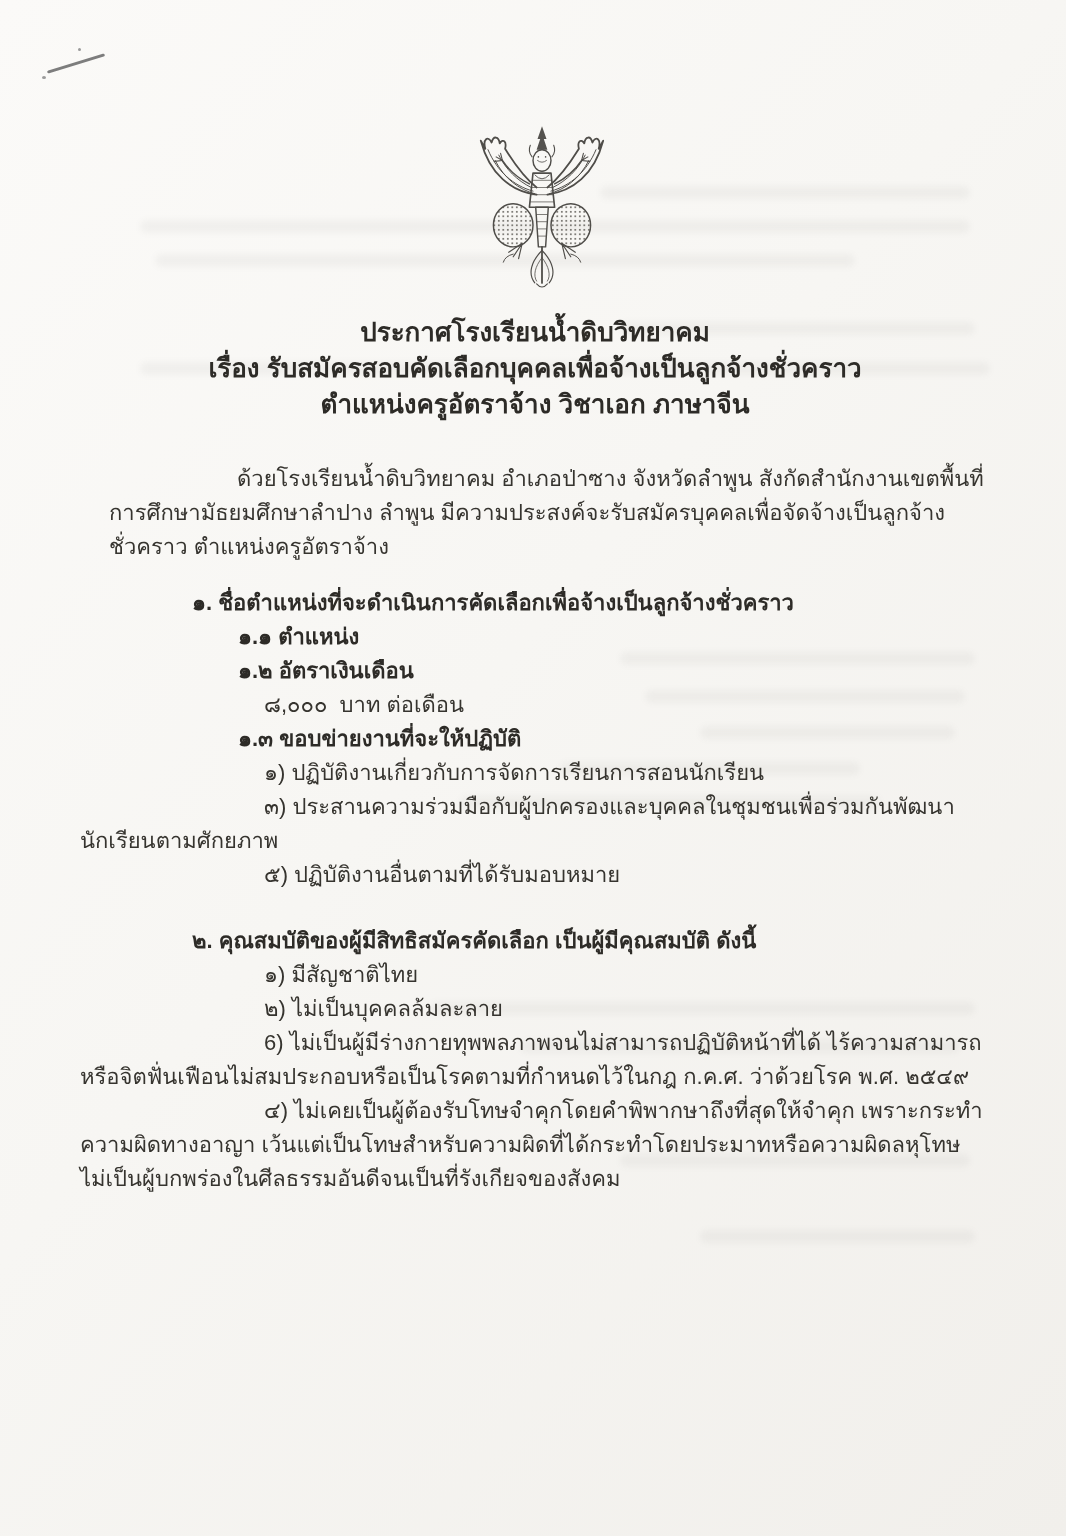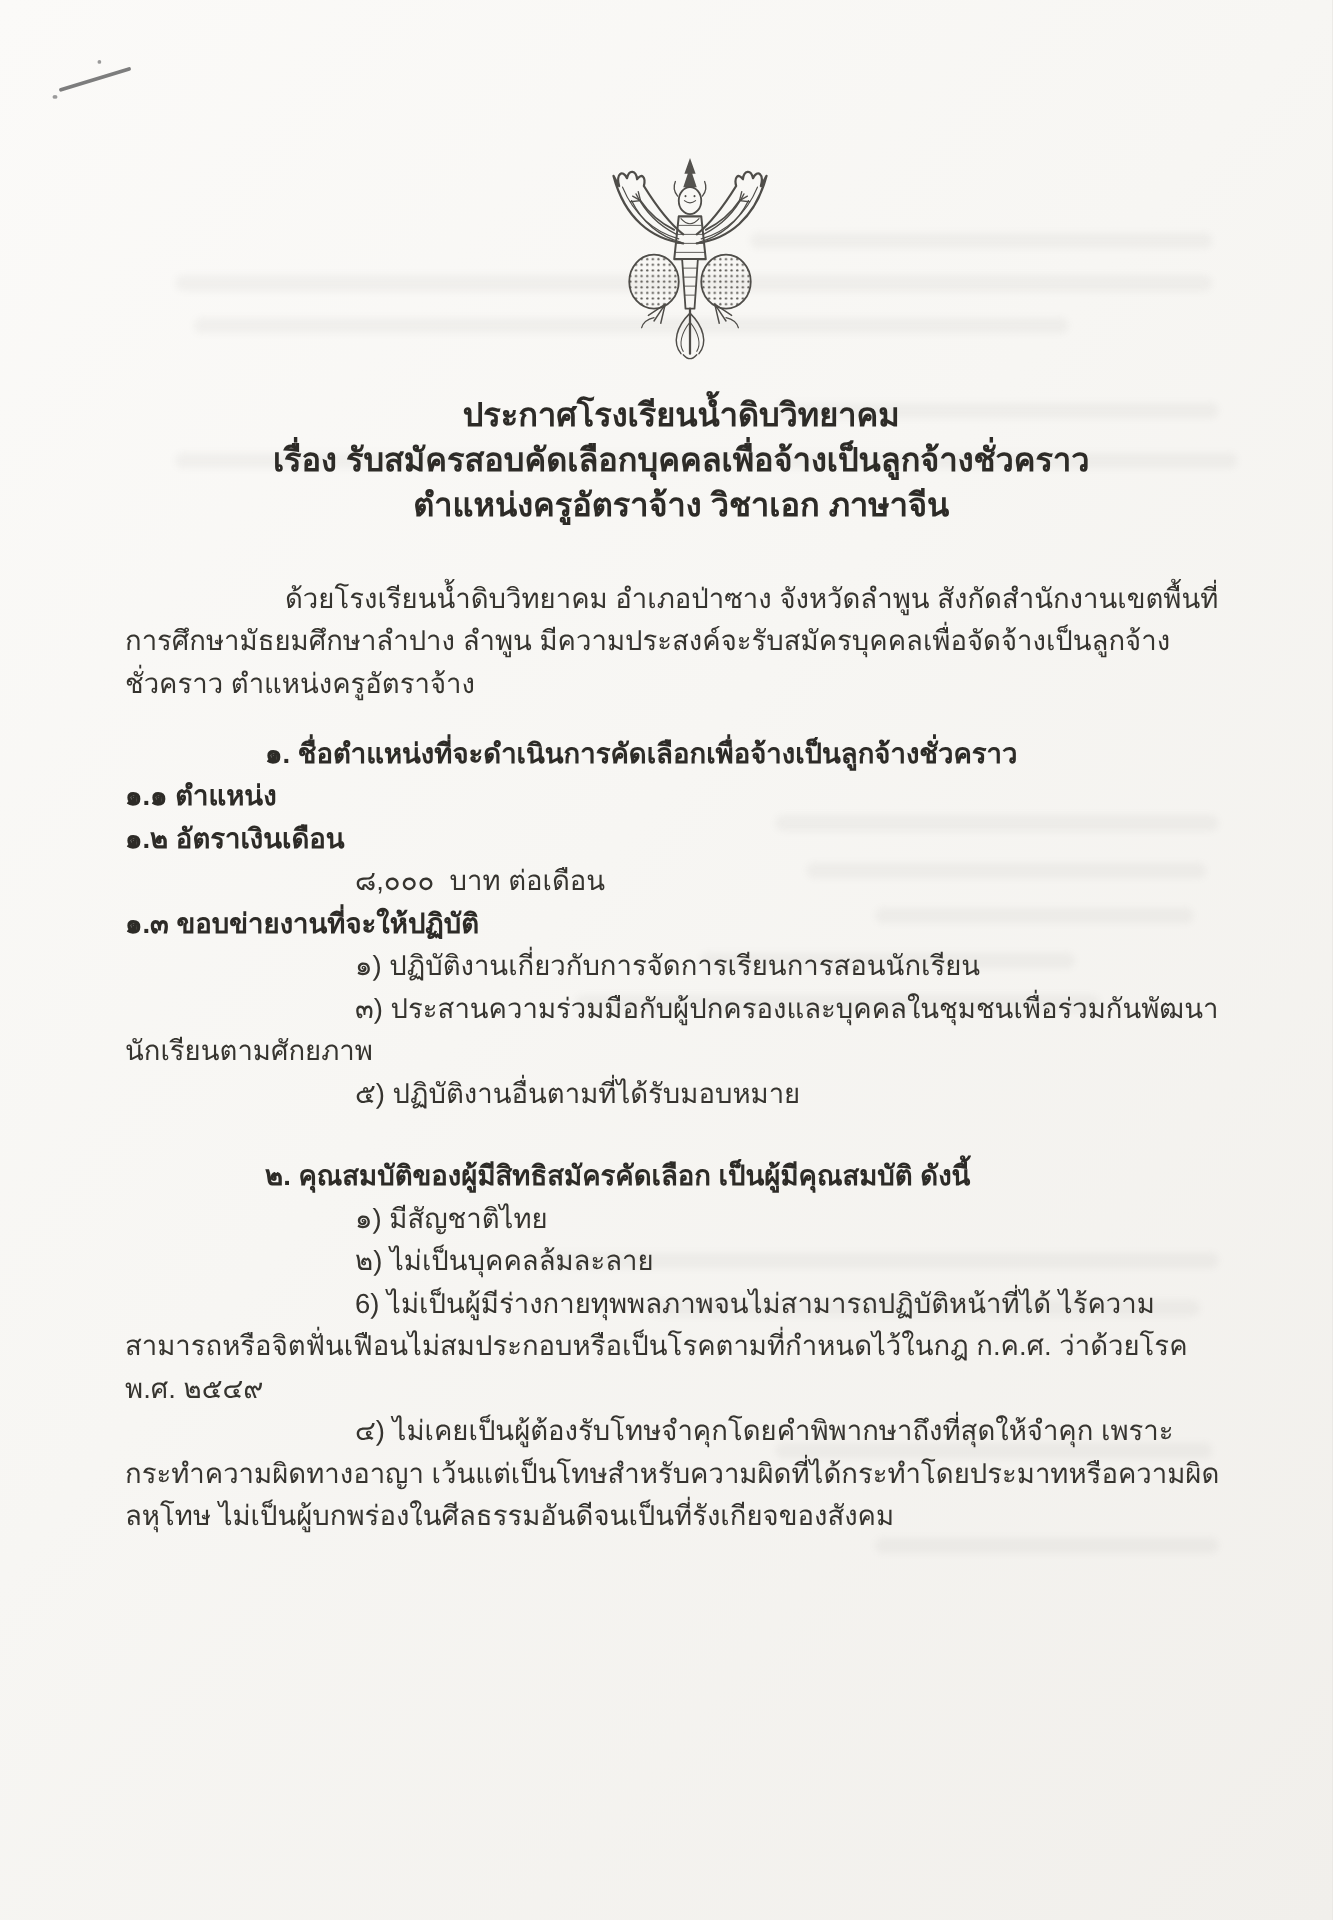--- a/index.html
+++ b/index.html
@@ -11,21 +11,21 @@
   }
   .page {
     position: relative;
     width: 1066px; height: 1536px;
     background: linear-gradient(130deg, #fbfaf8 0%, #f7f6f3 45%, #f1efeb 100%);
     overflow: hidden;
     color: #36342f;
   }
   .content {
     position: absolute;
-    left: 100px; right: 76px; top: 0;
+    left: 80px; right: 76px; top: 0;
   }
   p { margin: 0; }
   .line {
     font-size: 22px;
     line-height: 34px;
     white-space: pre-wrap;
   }
   .bold { font-weight: 700; color: #2d2b27; }
   .title {
     font-size: 26px;
@@ -36,26 +36,26 @@
     white-space: pre-wrap;
   }
   .emblem-wrap {
     margin-top: 124px;
     height: 178px;
     display: flex;
     justify-content: center;
   }
   .emblem-wrap svg { margin-left: 14px; }
   .titles { margin-top: 12px; }
-  .intro { margin-top: 40px; }
+  .intro { margin-top: 40px; margin-left: 29px; }
   .para { text-indent: 128px; }
   .s1 { margin-top: 22px; }
   .s2 { margin-top: 32px; }
   .h-num { margin-left: 112px; }
-  .h-sub { }
+  .h-sub { margin-left: 158px; }
   .item { text-indent: 184px; }
   
   .pen-mark {
     position: absolute;
     left: 46px; top: 62px;
     width: 60px; height: 3px;
     background: #7d7d7d;
     border-radius: 2px;
     transform: rotate(-17deg);
   }

